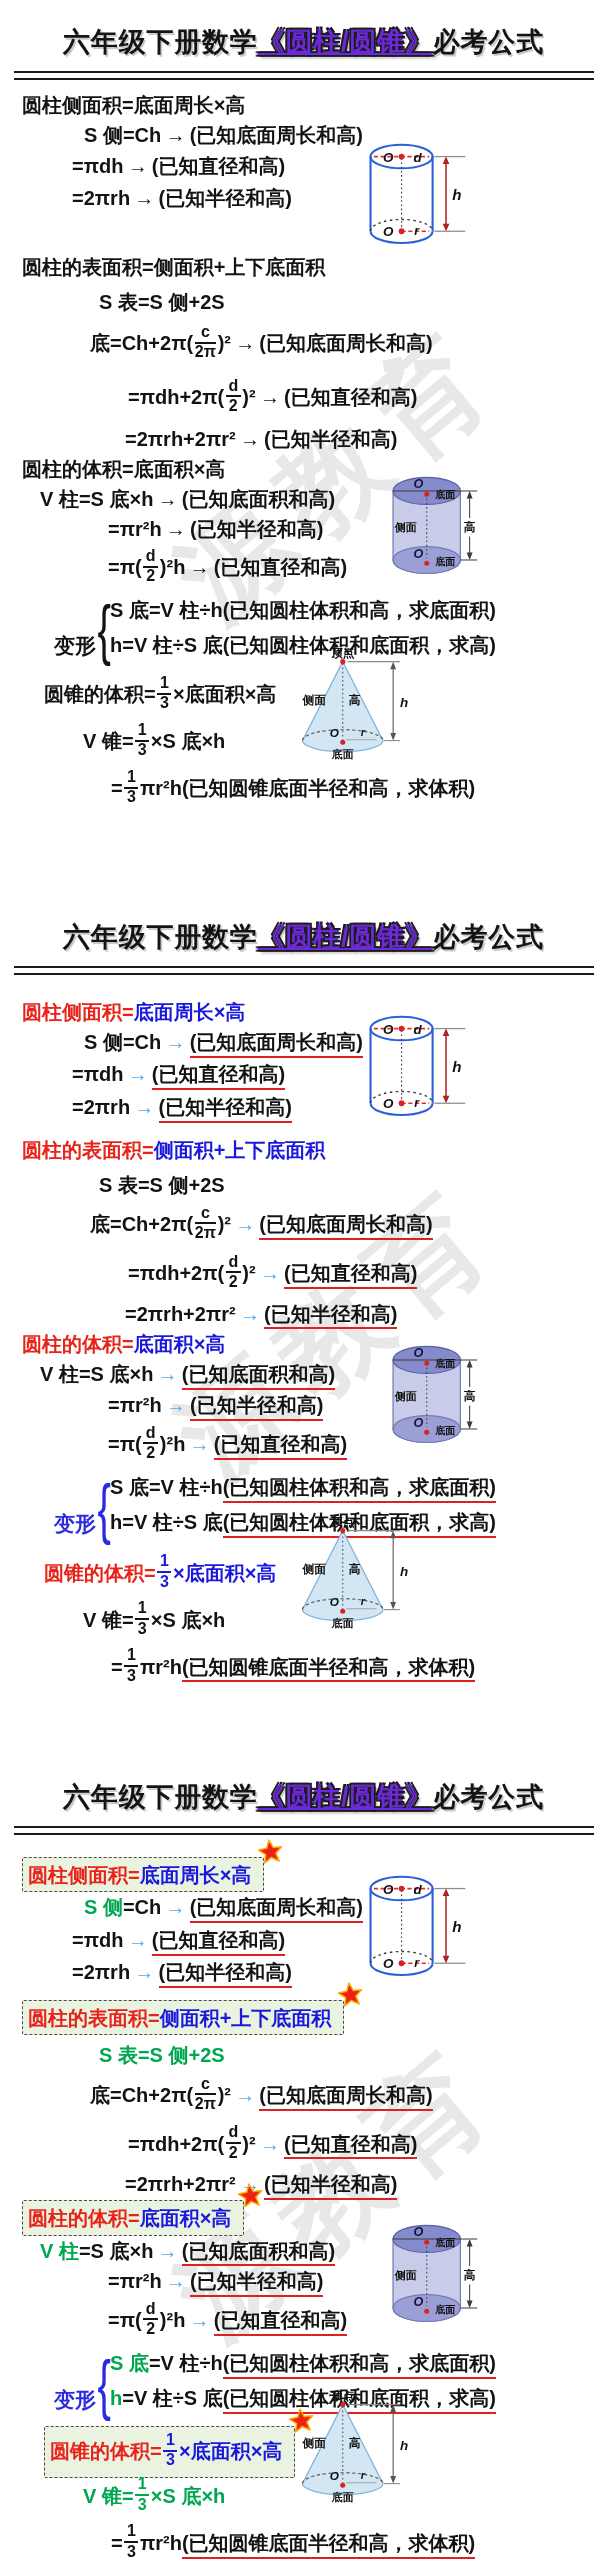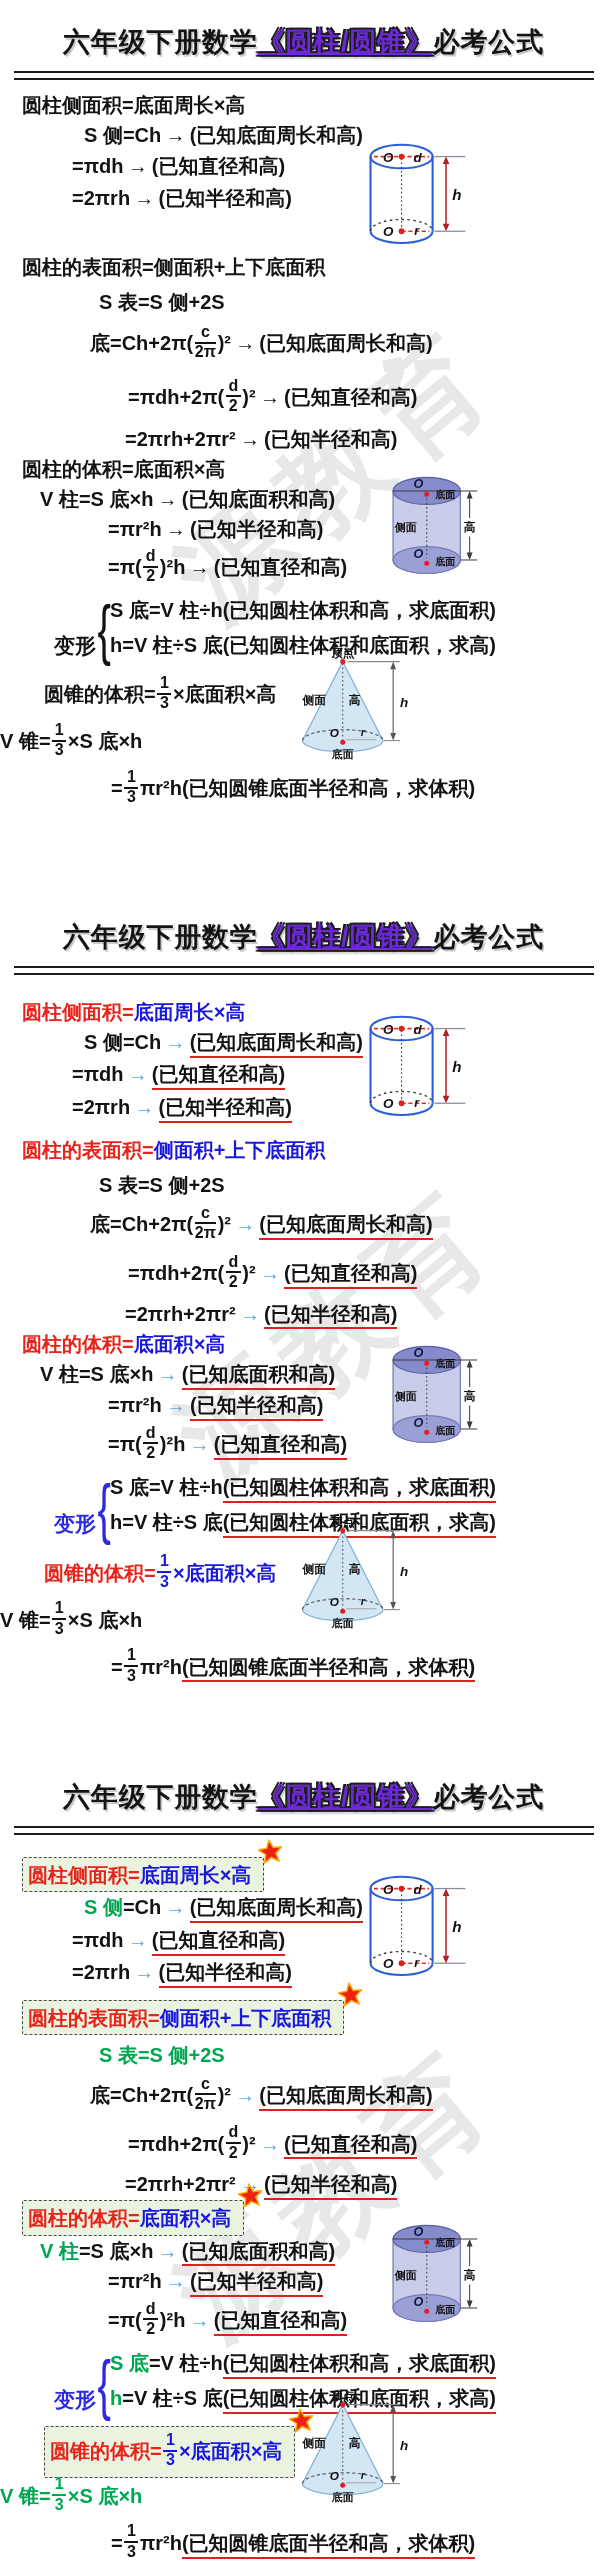--- a/index.html
+++ b/index.html
@@ -44,21 +44,21 @@
   .r-s1a{margin-left:84px;margin-top:0;}
   .r-s1b,.r-s1c{margin-left:72px;margin-top:1.7px;}
   .r-s2a{margin-left:99px;margin-top:5px;}
   .f-s2b{margin-left:90px;margin-top:3.4px;}
   .f-s2c{margin-left:128px;margin-top:6.7px;}
   .r-s2d{margin-left:125px;margin-top:3.4px;}
   .colored .f-s2b,.boxed .f-s2b,.colored .f-s2c,.boxed .f-s2c,.colored .r-s2d,.boxed .r-s2d{margin-top:1.7px;}
   .r-s3a{margin-left:40px;}
   .r-s3b{margin-left:108px;}
   .f-s3c{margin-left:108px;}
-  .r-s5a{}
+  .r-s5a{margin-left:83px;}
   .f-s5b{margin-left:111px;}
 
   
   .hl,.hf{color:#131313;text-align:center;}
   .colored .hl,.boxed .hl{color:#e8231a;}
   .colored .hf,.boxed .hf{color:#1a18dd;}
 
   
   .hbox{display:inline-block;position:relative;}
   .boxed .hbox{

